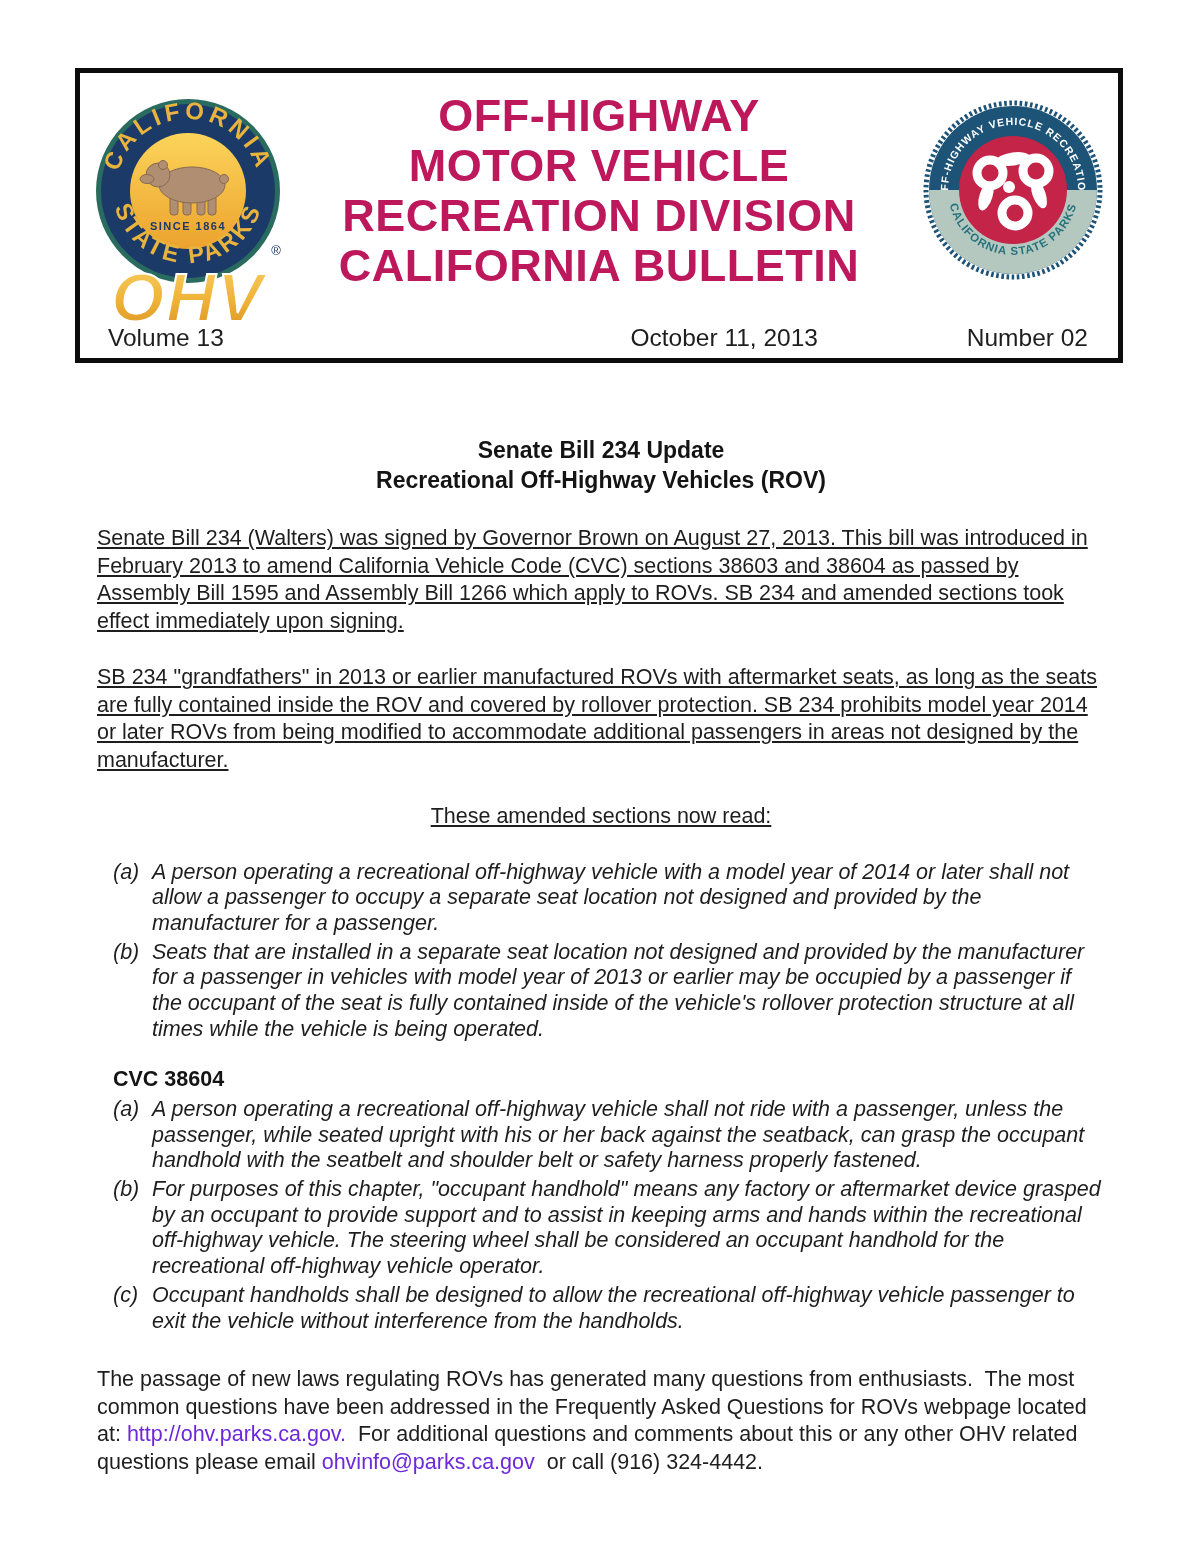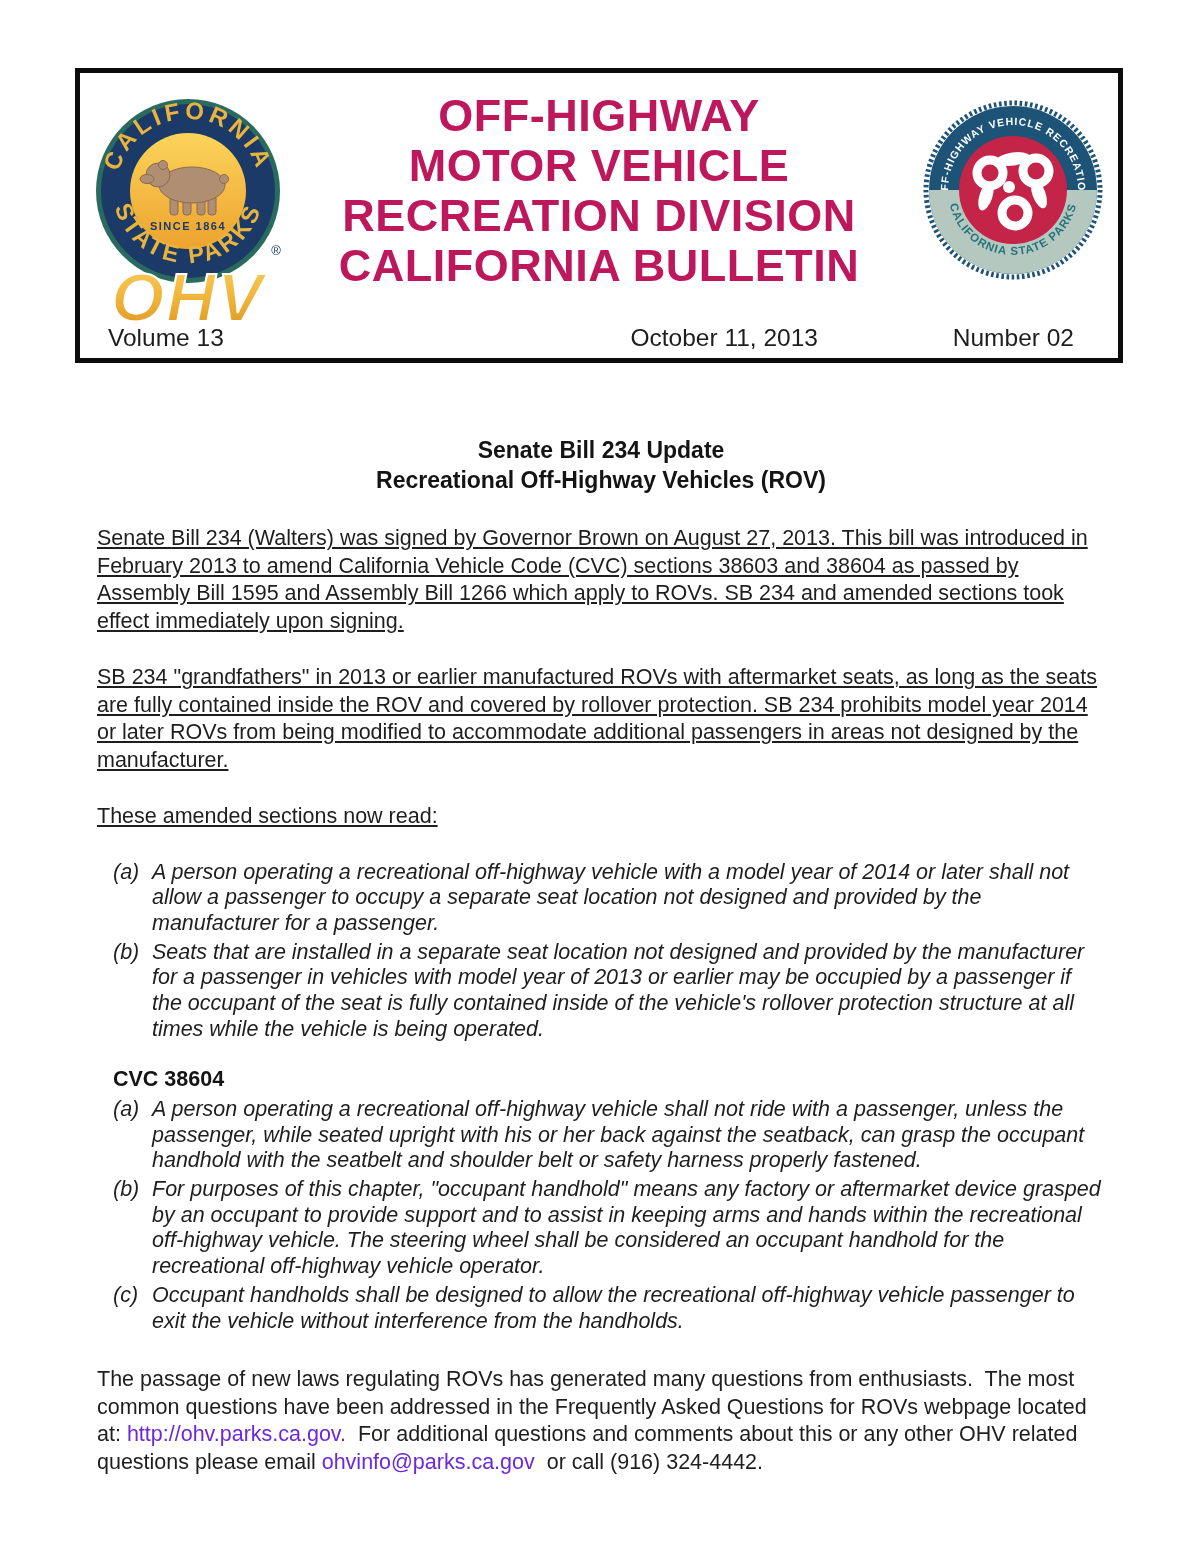--- a/index.html
+++ b/index.html
@@ -19,27 +19,27 @@
     position:absolute; left:50%; top:18px; transform:translateX(-50%);
     width:720px; text-align:center; font-weight:bold; font-size:45px;
     line-height:50px; letter-spacing:0.5px; color:#be185d;
   }
   .header-meta {
     position:absolute; left:0; right:0; bottom:6px; display:flex;
     font-size:24.5px; color:#1e1e1e; align-items:baseline;
   }
   .header-meta .vol { width:300px; text-align:left;  padding-left:28px;  box-sizing:border-box; }
   .header-meta .date{ flex:1;      text-align:right; }
-  .header-meta .num { width:300px; text-align:right; padding-right:44px; box-sizing:border-box; }
+  .header-meta .num { width:300px; text-align:right; padding-right:30px; box-sizing:border-box; }
 
   
   .doc { position:absolute; left:97px; top:436px; width:1008px; font-size:21.5px; line-height:27.5px; }
   .doc-title { text-align:center; font-weight:bold; font-size:23px; line-height:29.5px; margin:0 0 30px 0; color:#141414; }
   p.main { margin:0 0 29px 0;text-decoration:underline; }
-  .amended-lead { margin:0 0 8px 0; }
+  .amended-lead { margin:0 0 8px 0;text-align:center; }
   .code-section { margin-left:16px; margin-bottom:0; }
   .code-heading { font-weight:bold; font-size:21.5px; margin:24px 0 3px 0; color:#141414; }
   .code-item { position:relative; padding-left:39px; font-style:italic; line-height:25.7px; margin:0 0 3px 0; }
   .code-item .marker { position:absolute; left:0; top:0; }
   .closing { margin:32px 0 0 0; white-space:pre-wrap; }
   a.doclink { color:#6d28d9; cursor:pointer; }
 </style>
 </head>
 <body>
 

